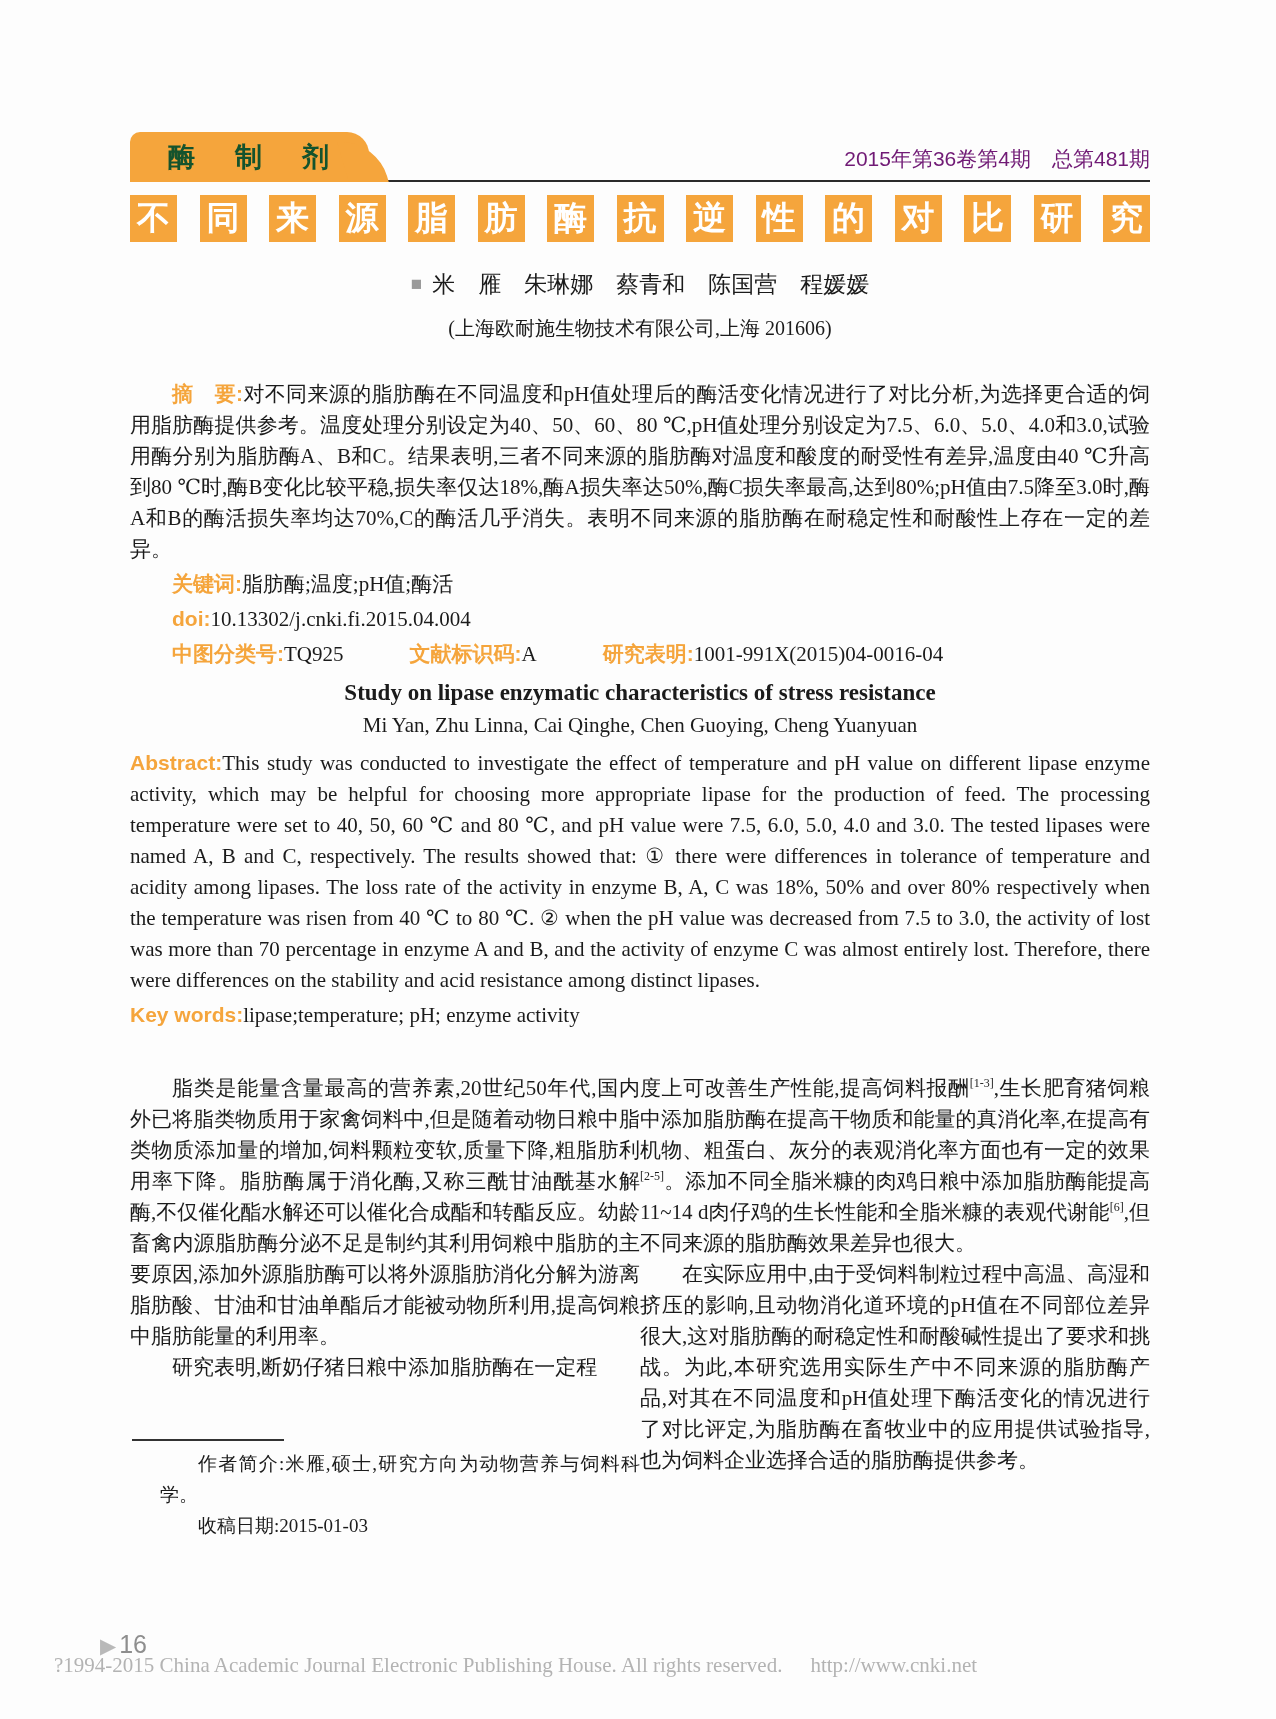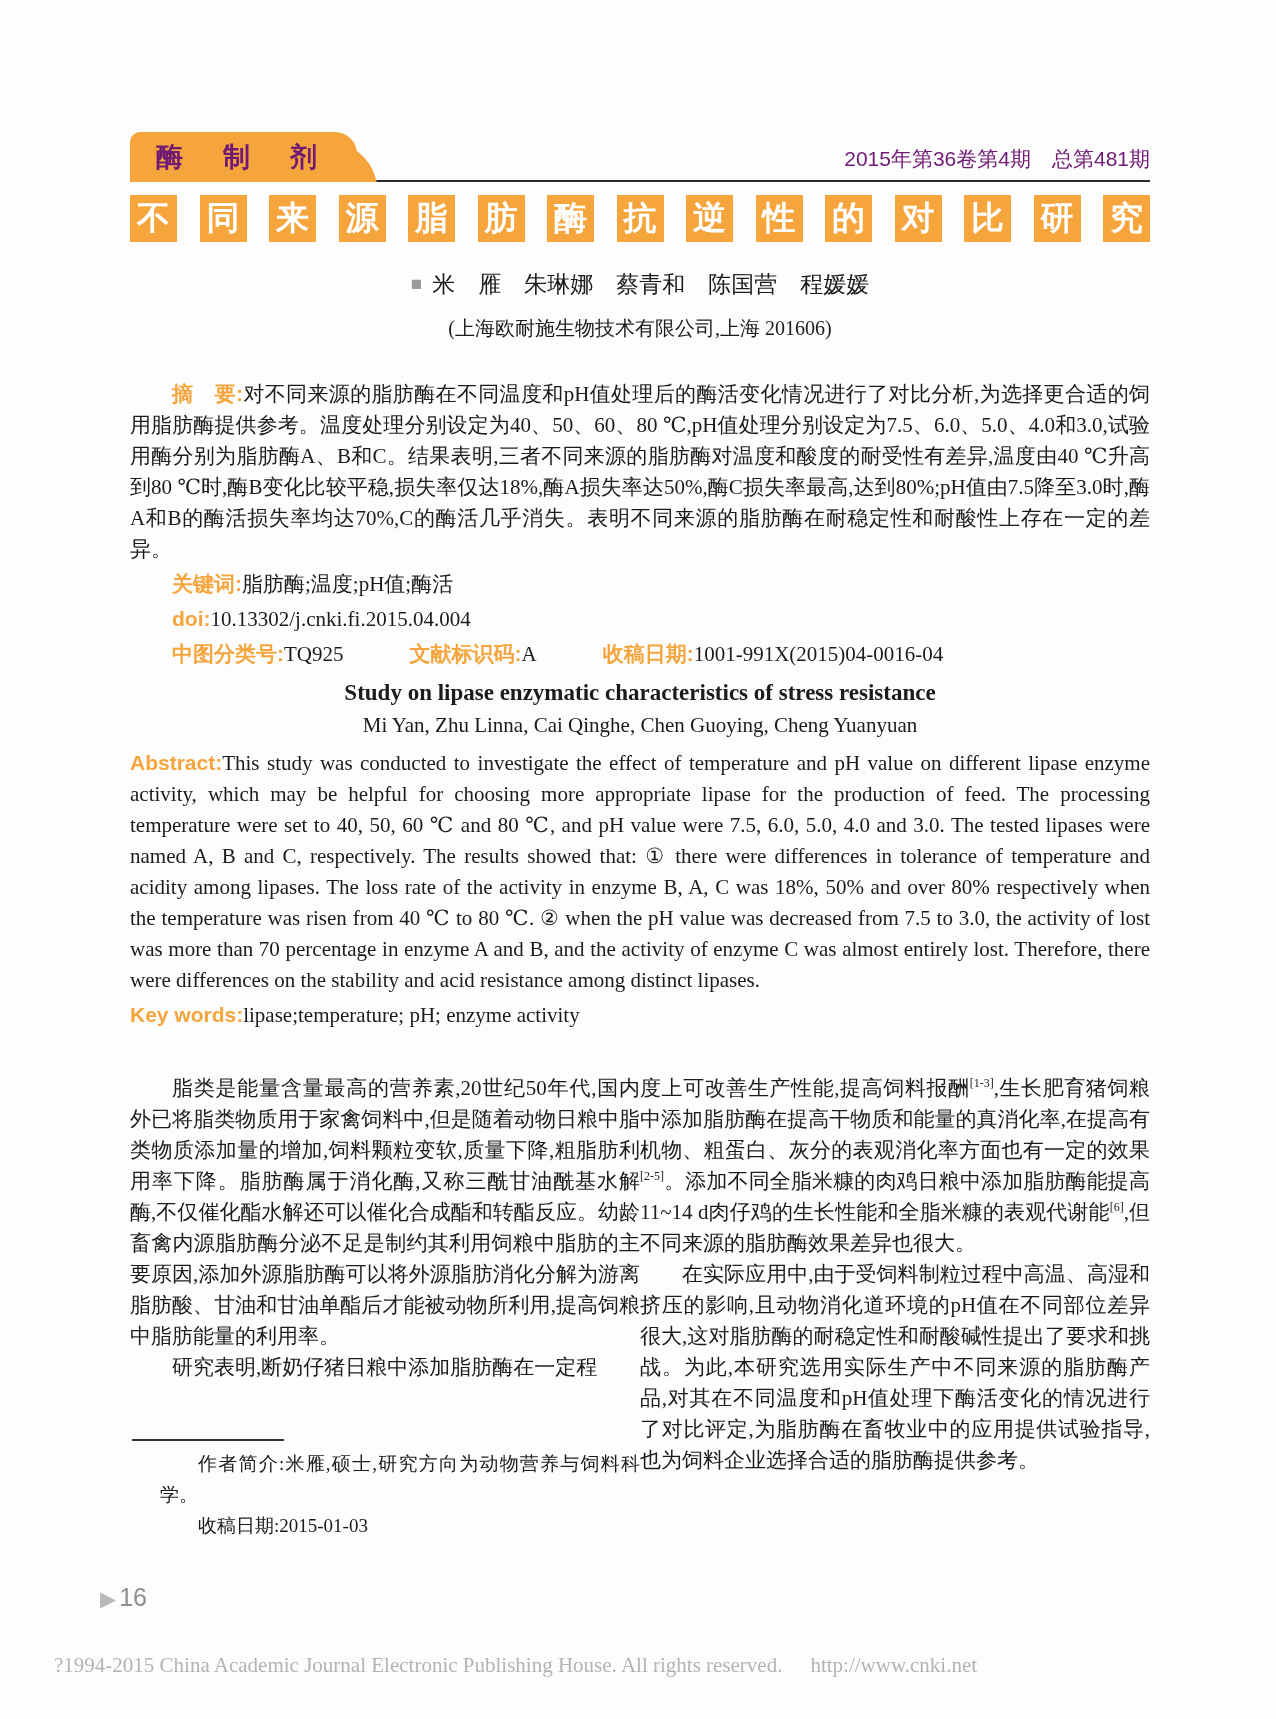--- a/index.html
+++ b/index.html
@@ -14,27 +14,27 @@
   }
   .page { padding: 0 126px 0 130px; }
 
   
   .header { display: flex; align-items: flex-end; padding-top: 132px; }
   .header-tab {
     position: relative;
     height: 50px;
     background: #F5A53C;
     border-radius: 10px 22px 0 0;
-    color: #701a75;
+    color: #14532d;
     font-family: "Liberation Sans", "DejaVu Sans", sans-serif;
     font-weight: bold;
     font-size: 27px;
     letter-spacing: 40px;
     display: flex; align-items: center;
-    padding: 0 0 0 26px;
+    padding: 0 0 0 38px;
     z-index: 1;
   }
   .header-tab::after {
     content: "";
     position: absolute; right: -14px; bottom: 0;
     width: 40px; height: 40px;
     background: #F5A53C;
     border-radius: 0 34px 0 0;
     transform: skewX(16deg);
     z-index: -1;
@@ -89,21 +89,21 @@
   .col p.cont { text-indent: 0; }
   sup.ref { font-size: 12px; line-height: 0; }
 
   
   .footnote { margin-top: 56px; font-size: 19px; line-height: 31px; }
   .footnote-rule { width: 152px; border-top: 2px solid #333; margin: 0 0 7px 2px; }
   .footnote p { margin: 0; padding-left: 30px; }
 
   
   .page-number {
-    position: absolute; left: 100px; top: 1583px;
+    position: absolute; left: 100px; top: 1630px;
     font-size: 25px; color: #8e8e8e;
     font-family: "Liberation Sans", "DejaVu Sans", sans-serif;
   }
   .page-number .tri { color: #b9b9b9; margin-right: 3px; font-size: 21px; }
   .watermark {
     position: absolute; left: 54px; top: 1653px;
     font-size: 21px; color: #b3b3b3;
     white-space: nowrap;
   }
   .watermark .wm-url { margin-left: 28px; }
@@ -152,21 +152,21 @@
 
   <p class="meta-line">
     <span class="label-orange">关键词:</span><span>脂肪酶;温度;pH值;酶活</span>
   </p>
 
   <p class="meta-line">
     <span class="label-orange">doi:</span><span>10.13302/j.cnki.fi.2015.04.004</span>
   </p>
 
   <p class="meta-line">
-    <span><span class="label-orange">中图分类号:</span><span>TQ925</span></span><span class="clc-gap"></span><span><span class="label-orange">文献标识码:</span><span>A</span></span><span class="clc-gap"></span><span><span class="label-orange">收稿日期:</span><span>1001-991X(2015)04-0016-04</span></span>
+    <span><span class="label-orange">中图分类号:</span><span>TQ925</span></span><span class="clc-gap"></span><span><span class="label-orange">文献标识码:</span><span>A</span></span><span class="clc-gap"></span><span><span class="label-orange">研究表明:</span><span>1001-991X(2015)04-0016-04</span></span>
   </p>
 
   <p class="en-title">Study on lipase enzymatic characteristics of stress resistance</p>
   <p class="en-authors">Mi Yan, Zhu Linna, Cai Qinghe, Chen Guoying, Cheng Yuanyuan</p>
   <p class="en-abstract">
     <span class="label-orange">Abstract:</span><span>This study was conducted to investigate the effect of temperature and pH value on different lipase enzyme activity, which may be helpful for choosing more appropriate lipase for the production of feed. The processing temperature were set to 40, 50, 60 ℃ and 80 ℃, and pH value were 7.5, 6.0, 5.0, 4.0 and 3.0. The tested lipases were named A, B and C, respectively. The results showed that: ① there were differences in tolerance of temperature and acidity among lipases. The loss rate of the activity in enzyme B, A, C was 18%, 50% and over 80% respectively when the temperature was risen from 40 ℃ to 80 ℃. ② when the pH value was decreased from 7.5 to 3.0, the activity of lost was more than 70 percentage in enzyme A and B, and the activity of enzyme C was almost entirely lost. Therefore, there were differences on the stability and acid resistance among distinct lipases.</span>
   </p>
   <p class="en-keywords">
     <span class="label-orange">Key words:</span><span>lipase;temperature; pH; enzyme activity</span>
   </p>

